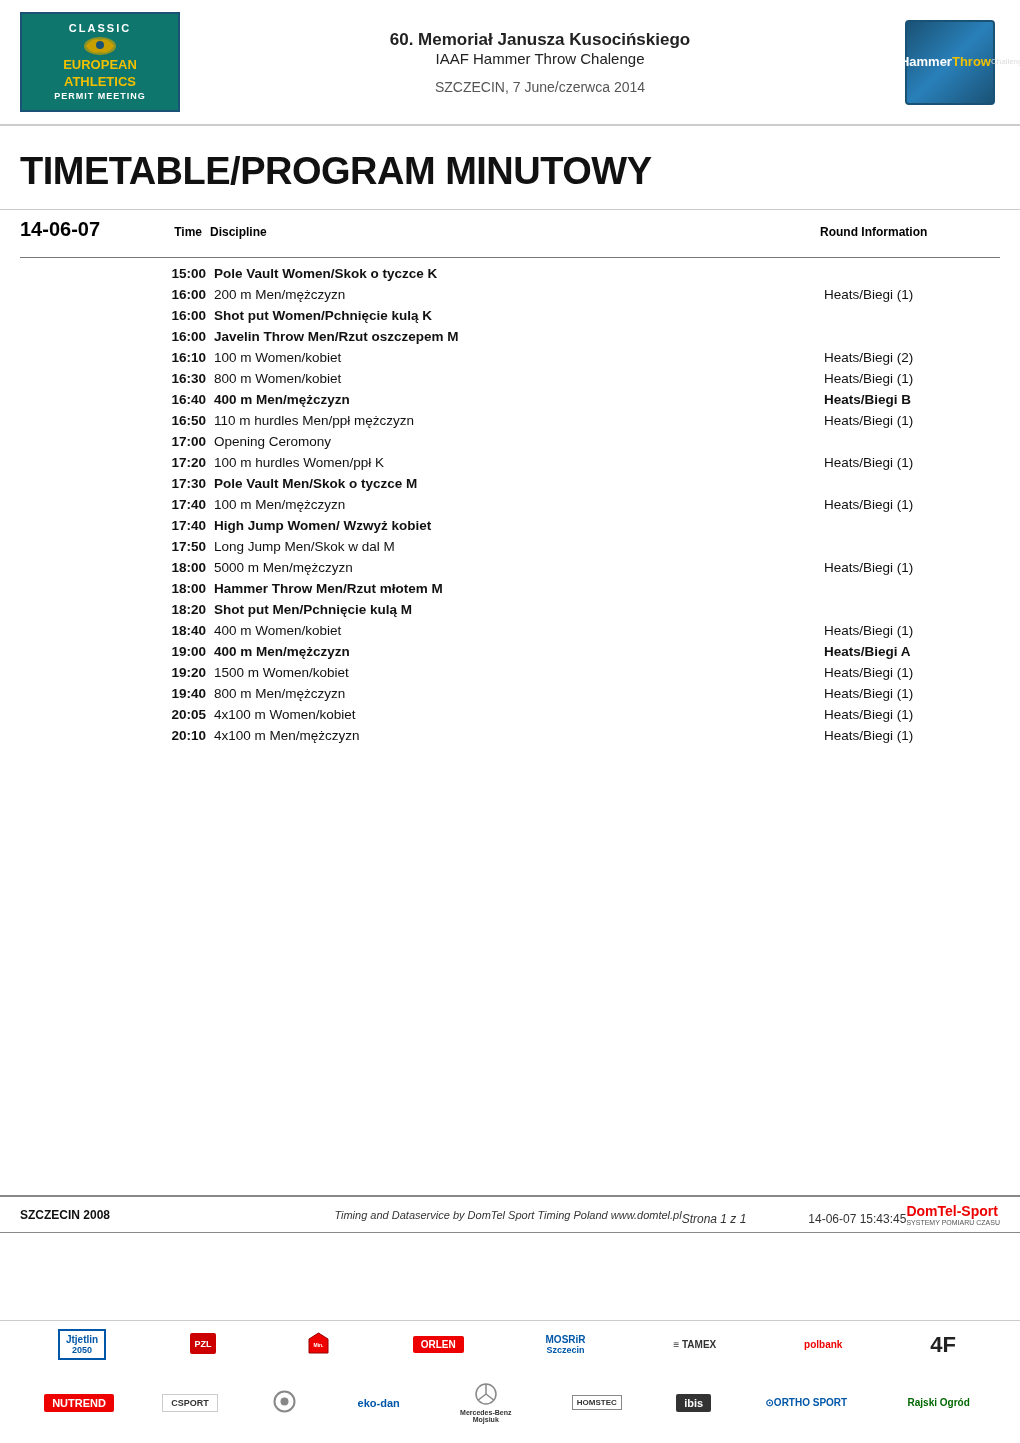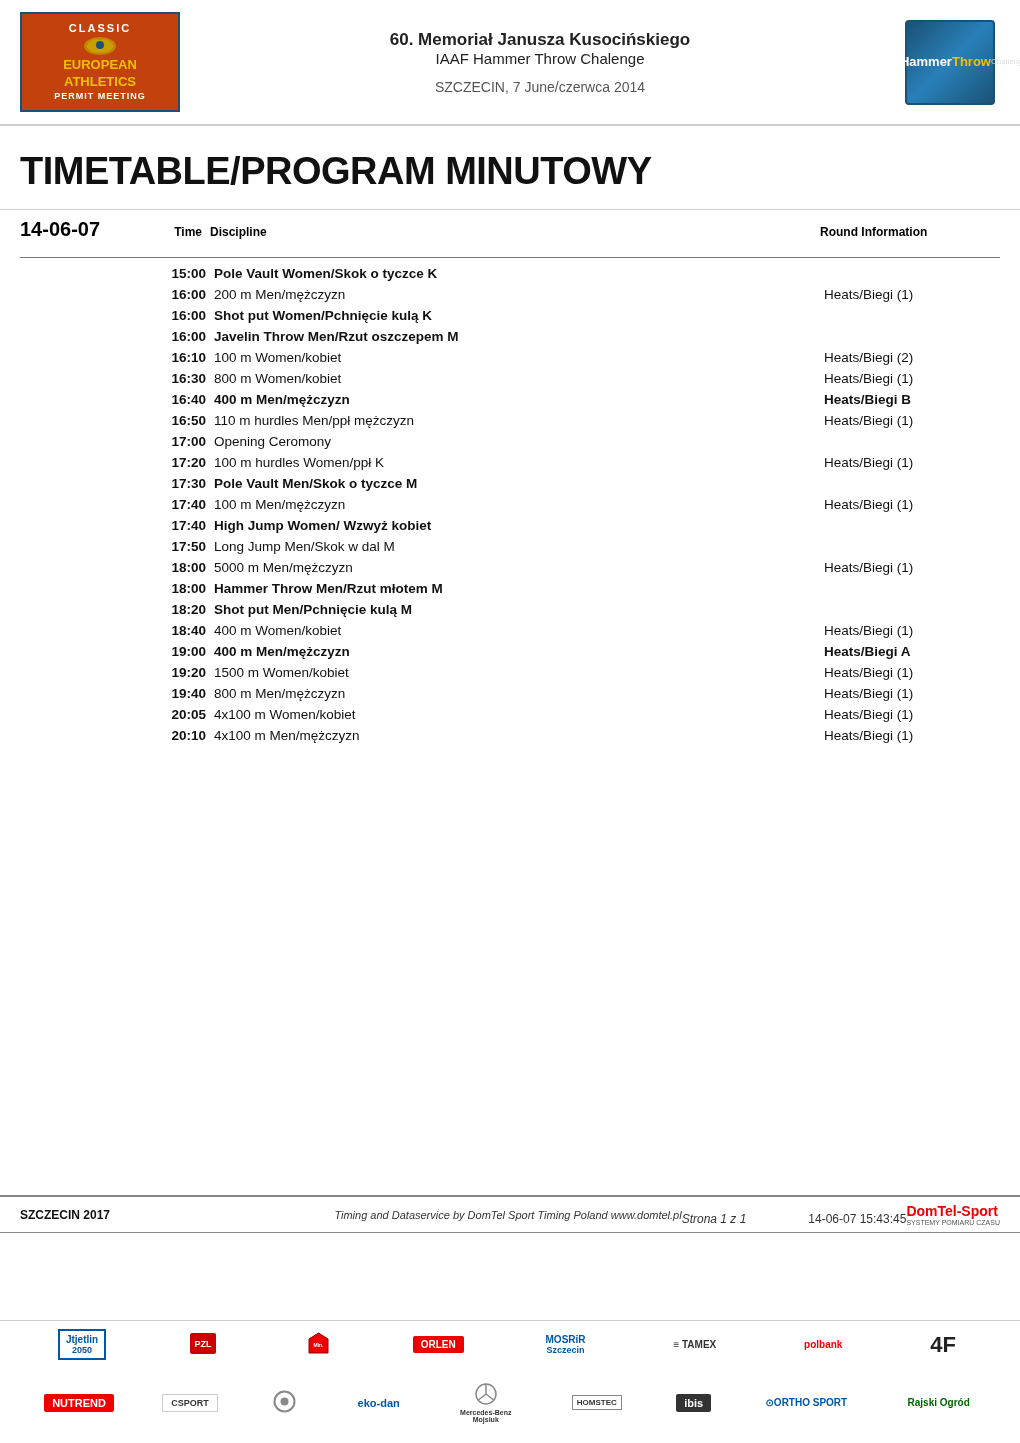--- a/index.html
+++ b/index.html
@@ -23,21 +23,21 @@
       width: 160px;
       height: 100px;
       border: 2px solid #1a5276;
       display: flex;
       flex-direction: column;
       align-items: center;
       justify-content: center;
       font-size: 9px;
       font-weight: bold;
       color: #fff;
-      background: #c2410c;
+      background: #0f766e;
       padding: 4px;
       text-align: center;
       line-height: 1.3;
     }
     .logo-classic { font-size: 11px; letter-spacing: 2px; color: #fff; }
     .logo-european { font-size: 13px; color: #f0c000; font-weight: bold; }
     .logo-athletics { font-size: 13px; color: #f0c000; font-weight: bold; }
     .logo-permit { font-size: 9px; color: #fff; letter-spacing: 1px; }
 
     .header-center {
@@ -525,21 +525,21 @@
             <td class="time-cell">20:10</td>
             <td class="discipline-cell">4x100 m Men/mężczyzn</td>
             <td class="round-cell">Heats/Biegi (1)</td>
           </tr>
         </tbody>
     </table>
   </div>
 </div>
 
 <div class="footer-top">
-  <div class="footer-city">SZCZECIN 2017</div>
+  <div class="footer-city">SZCZECIN 2008</div>
   <div class="footer-timing">Timing and Dataservice by DomTel Sport Timing  Poland www.domtel.pl</div>
   <div style="display:flex; flex-direction:row; align-items:flex-end; min-width:160px;">
     <div class="footer-page-info">
       <div class="strona">Strona 1 z 1</div>
     </div>
     <div class="footer-date">14-06-07 15:43:45</div>
     <div class="domtel-logo">
       <span>DomTel-</span><span style="color:#e00;">Sport</span>
       <div style="font-size:7px; color:#555; font-weight:normal;">SYSTEMY POMIARU CZASU</div>
     </div>

